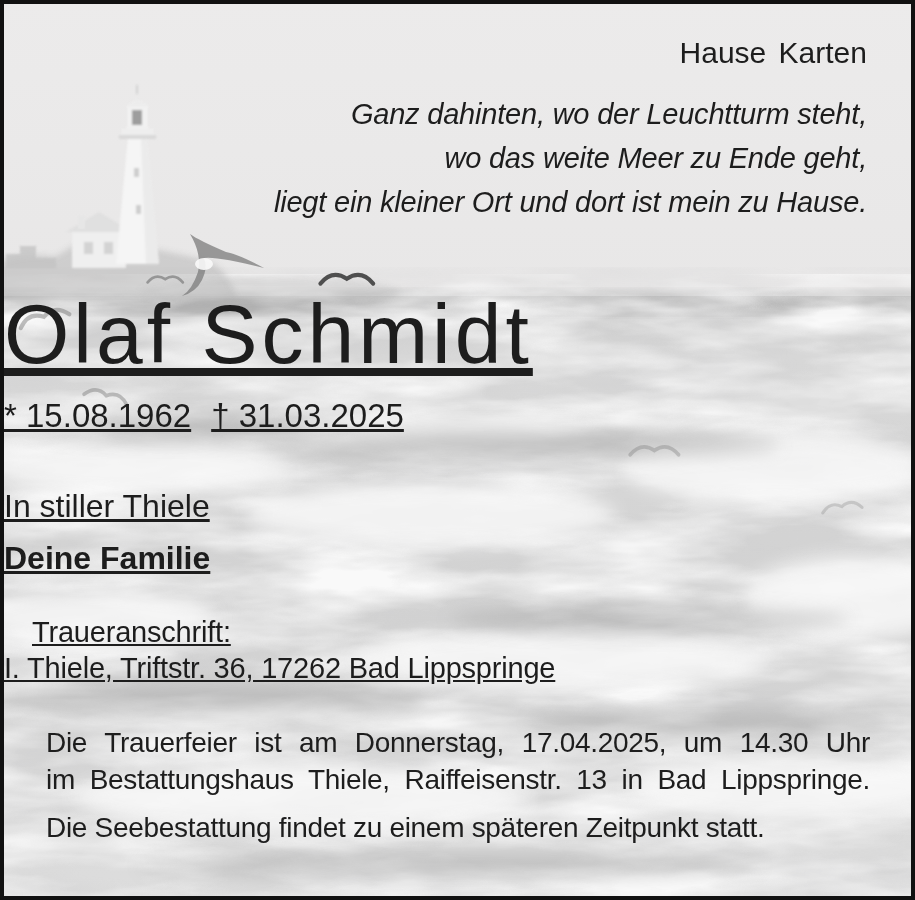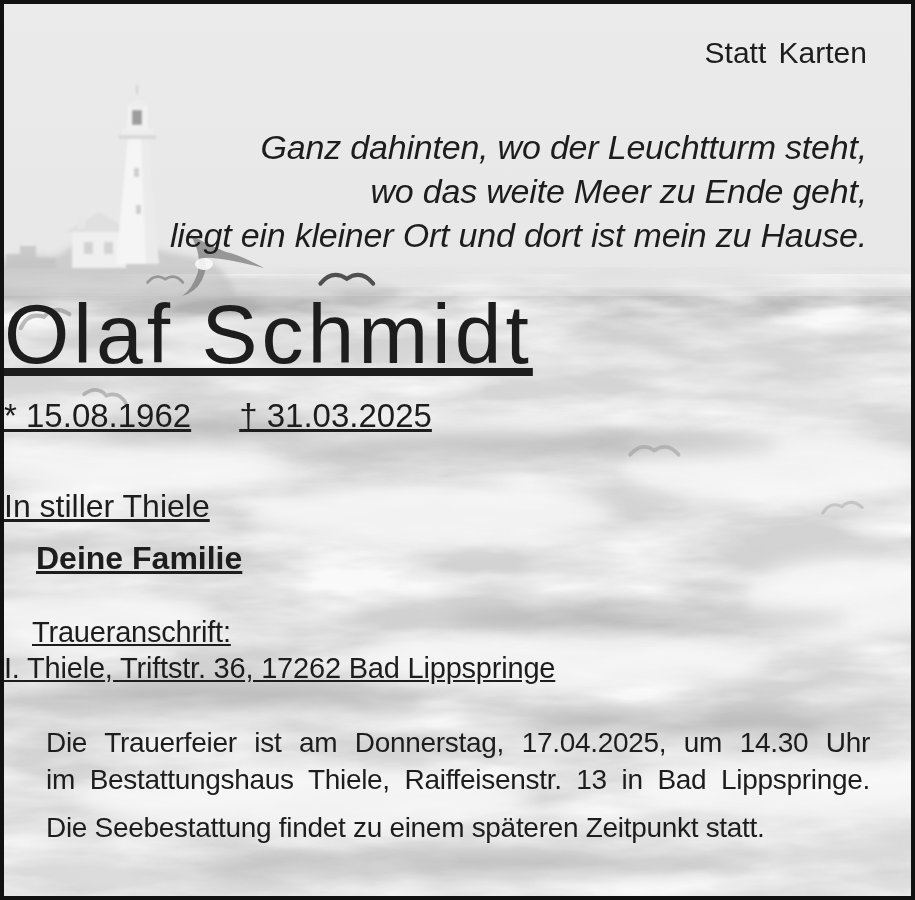--- a/index.html
+++ b/index.html
@@ -10,27 +10,27 @@
     border:4px solid #111111;
     overflow:hidden;
     font-family:"Liberation Sans",sans-serif;
     color:#1d1d1d;
   }
   .bg{position:absolute;left:-4px;top:-4px;width:915px;height:900px;}
   .abs{position:absolute;line-height:1;white-space:nowrap;}
   .right{text-align:right;}
   .center{left:0;right:0;text-align:left;text-decoration:underline;}
   .statt{top:34px;right:44px;font-size:30px;word-spacing:4px;}
-  .poem{top:88px;right:44px;font-size:34px;font-style:italic;line-height:44px;letter-spacing:-0.2px;margin-top:33px;}
+  .poem{top:88px;right:44px;font-size:29px;font-style:italic;line-height:44px;letter-spacing:-0.2px;}
   .poem-author{top:219px;right:44px;font-size:30px;}
   .name{top:288px;font-size:84px;letter-spacing:4px;}
   .dates{top:395px;font-size:33px;}
-  .dates .death{margin-left:48px;}
+  .dates .death{margin-left:20px;}
   .trauer1{top:486px;font-size:32px;}
-  .trauer2{top:538px;font-size:32px;font-weight:bold;padding-left:32px;}
+  .trauer2{top:538px;font-size:32px;font-weight:bold;}
   .addr-label{top:614px;font-size:29px;letter-spacing:-0.2px;padding-left:28px;}
   .addr-value{top:650px;font-size:29px;letter-spacing:-0.2px;}
   .ceremony{
     position:absolute;top:720px;left:42px;right:41px;
     font-size:28px;line-height:37px;letter-spacing:-0.3px;
   }
   .jline{text-align:justify;text-align-last:justify;}
   .seeb{top:810px;left:42px;font-size:28px;letter-spacing:-0.3px;}
 </style>
 </head>
@@ -149,21 +149,21 @@
       </g>
       <g transform="translate(628,446) scale(1.1)" opacity="0.32">
         <path d="M2 8 Q12 -4 24 4 Q36 -4 46 8" stroke="#707070" stroke-width="3.4"></path>
       </g>
       <g transform="translate(820,506) rotate(-8) scale(0.9)" opacity="0.26">
         <path d="M2 8 Q12 -4 24 4 Q36 -4 46 8" stroke="#707070" stroke-width="3.4"></path>
       </g>
     </g>
   </svg>
 
-  <div class="abs statt right">Statt Karten</div>
+  <div class="abs statt right">Hause Karten</div>
 
   <div class="abs poem right">
     <div>Ganz dahinten, wo der Leuchtturm steht,</div>
     <div>wo das weite Meer zu Ende geht,</div>
     <div>liegt ein kleiner Ort und dort ist mein zu Hause.</div>
   </div>
 
   <div class="abs center name">Olaf Schmidt</div>
 
   <div class="abs center dates">

